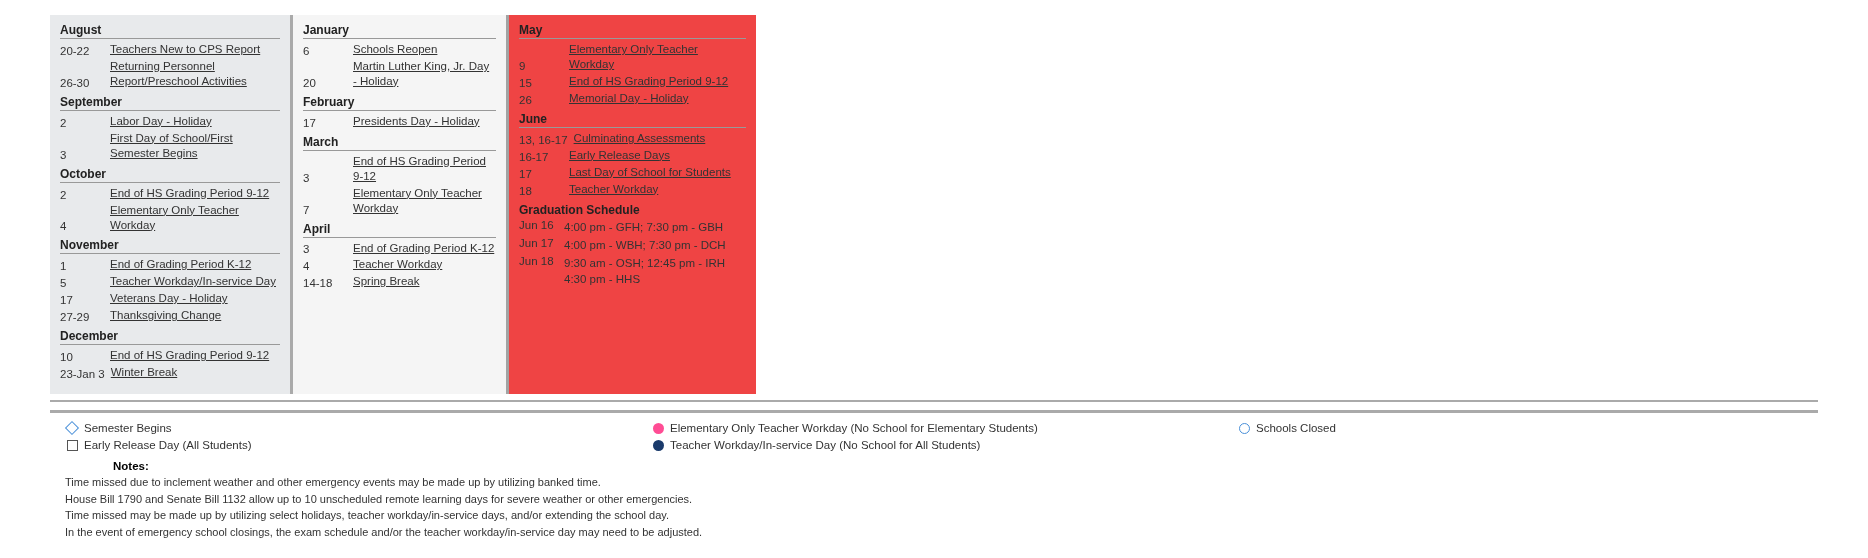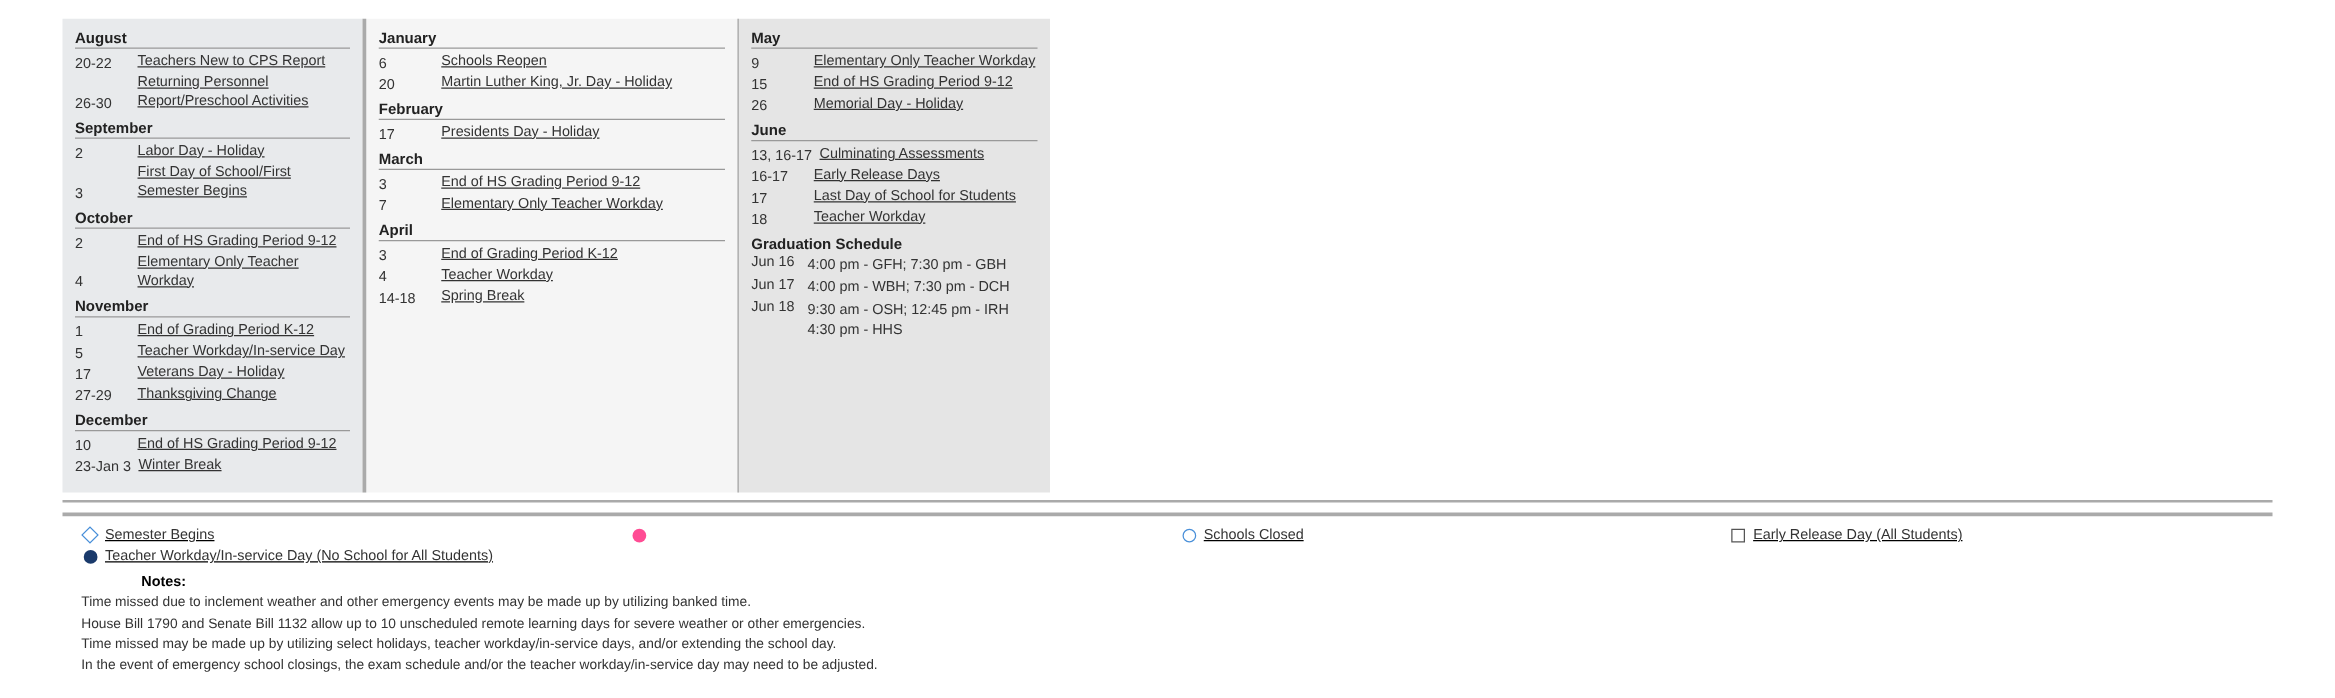--- a/index.html
+++ b/index.html
@@ -57,24 +57,23 @@
       font-size: 11.5px;
       color: #333;
     }
     .grad-desc {
       font-size: 11.5px;
       color: #333;
       line-height: 1.4;
     }
     .legend-grid {
       display: grid;
-      grid-template-columns: 1fr 1fr 1fr 1fr;
+      grid-template-columns: 1fr 1fr 1fr;
       gap: 3px 20px;
       margin-bottom: 8px;
-      text-decoration: underline;
     }
     .legend-item {
       display: flex;
       align-items: center;
       gap: 5px;
       font-size: 11.5px;
       color: #333;
     }
     .legend-icon {
       width: 14px;
@@ -143,28 +142,28 @@
 
     
     .panel-left {
       background: #e8eaec;
       padding: 8px 10px;
       width: 240px;
     }
     .panel-mid {
       background: #f5f5f5;
       padding: 8px 10px;
-      width: 300px;
+      width: 216px;
       border-left: 3px solid #aaa;
     }
     .panel-right {
-      background: #e5e5e5;
+      background: #ef4444;
       padding: 8px 10px;
       width: 250px;
-      border-left: 1px solid #a3a3a3;
+      border-left: 3px solid #a3a3a3;
     }
     .panel-bottom {
       flex: 1;
       padding: 8px 15px;
       border-top: 3px solid #aaa;
       margin-top: 2px;
     }
 
     .main-container {
       display: flex;
@@ -369,20 +368,21 @@
           <div class="legend-item">
             <div class="legend-icon">
               <div class="icon-diamond"></div>
             </div>
             <span>Semester Begins</span>
           </div>
           <div class="legend-item">
             <div class="legend-icon">
               <div class="icon-circle-pink"></div>
             </div>
+            <span>Elementary Only Teacher Workday (No School for Elementary Students)</span>
           </div>
           <div class="legend-item">
             <div class="legend-icon">
               <div class="icon-circle-outline"></div>
             </div>
             <span>Schools Closed</span>
           </div>
           <div class="legend-item">
             <div class="legend-icon">
               <div class="icon-square-outline"></div>

